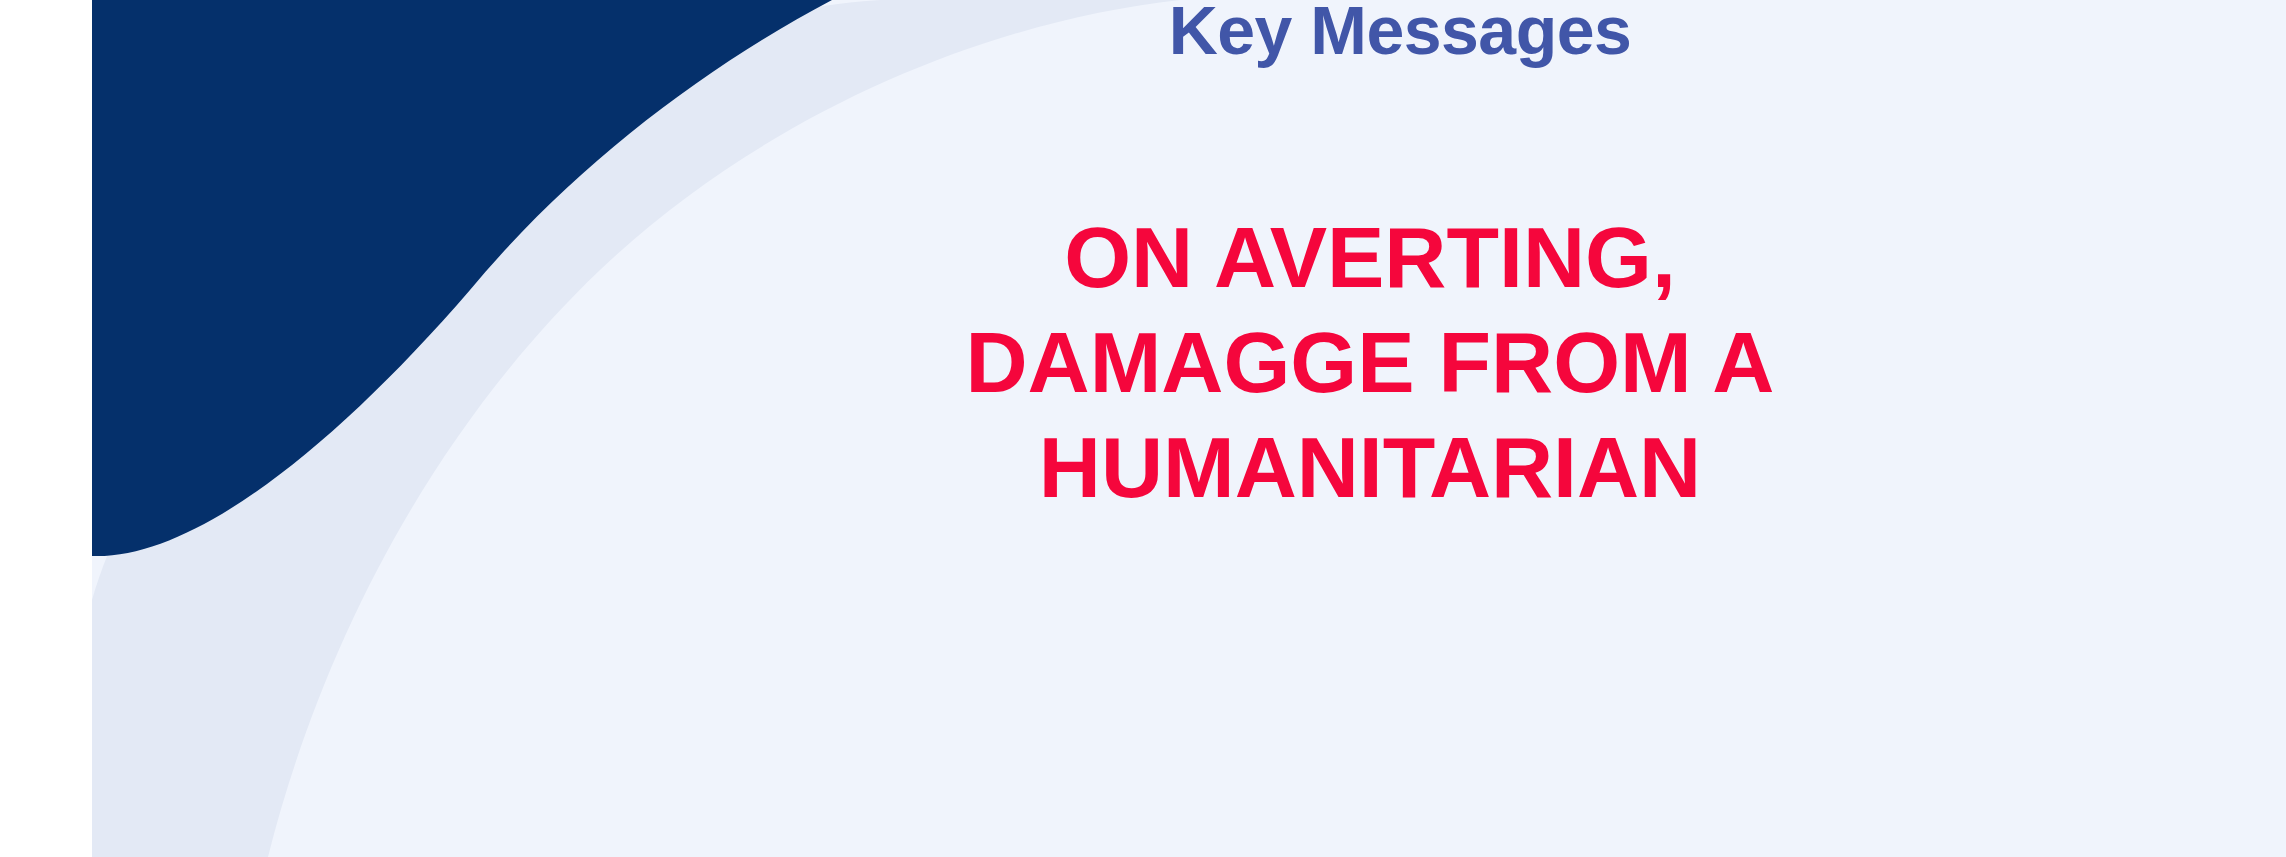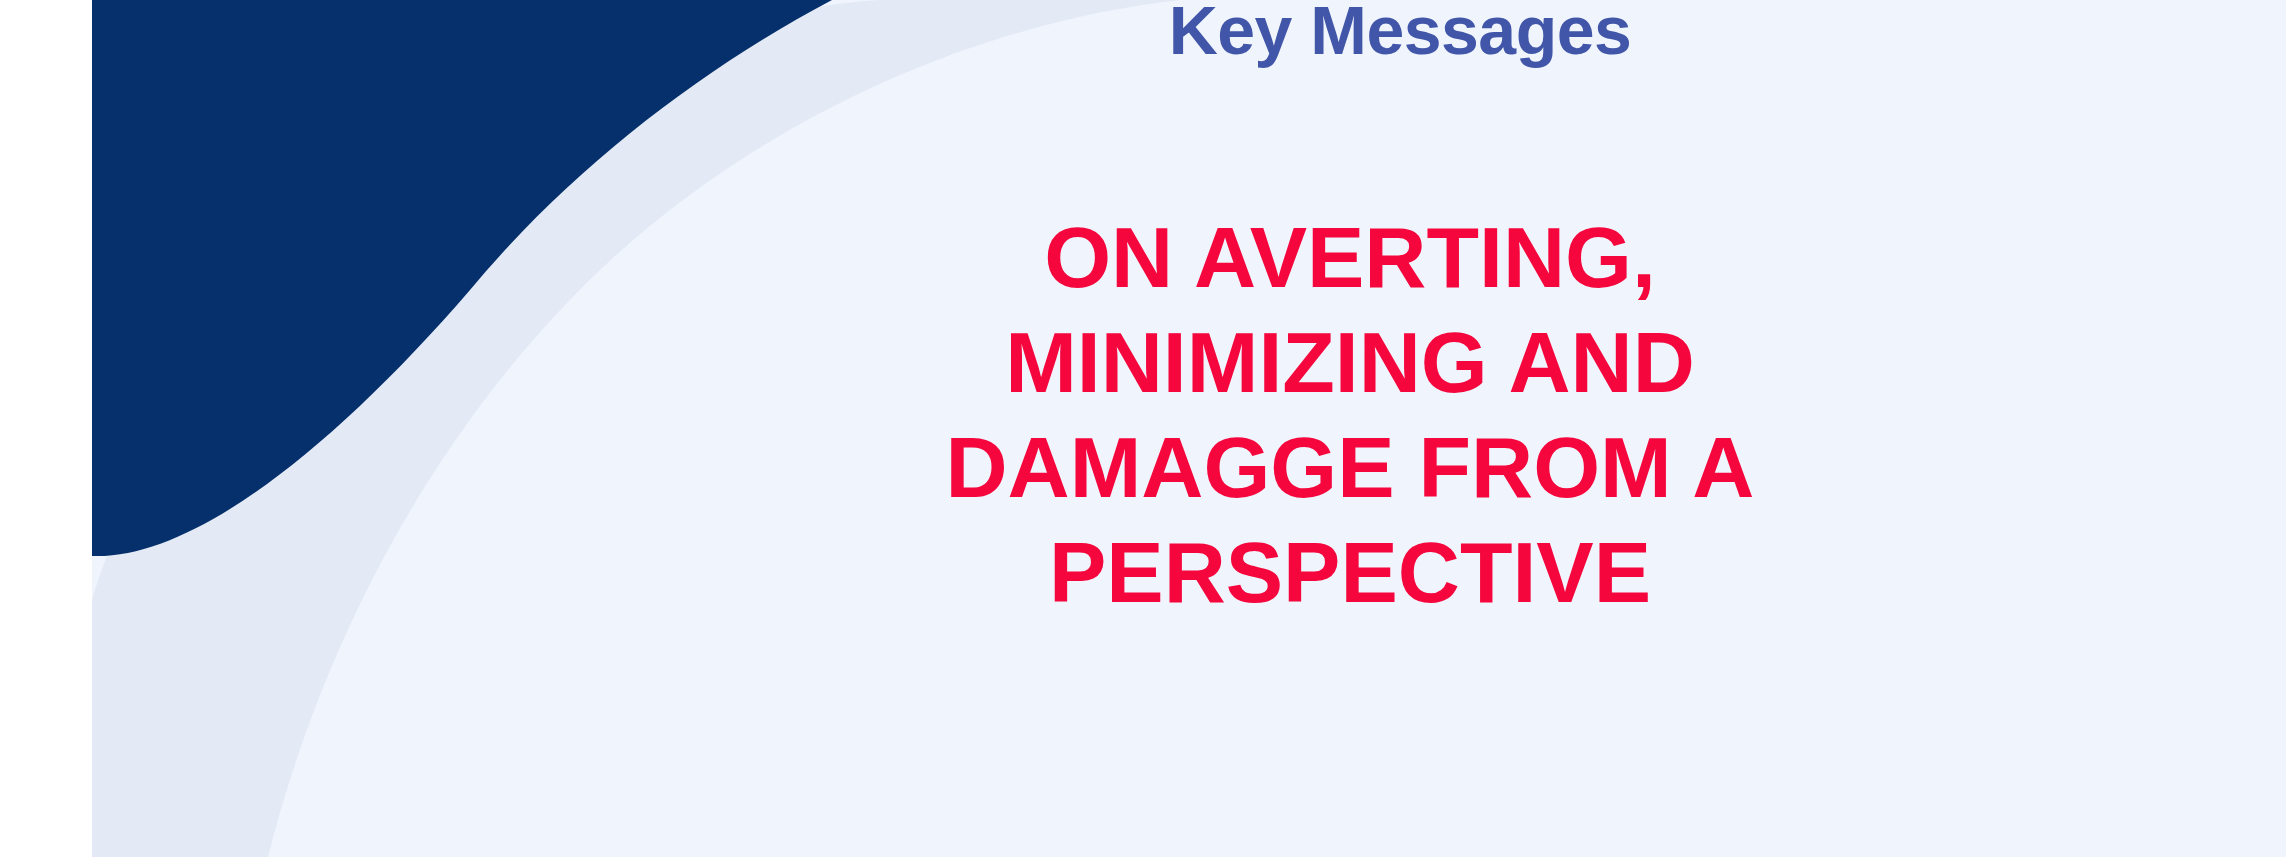--- a/index.html
+++ b/index.html
@@ -54,21 +54,21 @@
     font-size: 68px;
     font-weight: bold;
     letter-spacing: -0.5px;
     color: #4156a8;
     line-height: 1.12;
     white-space: nowrap;
   }
 
   #headline-block {
     position: absolute;
-    left: 480px;
+    left: 500px;
     top: 205px;
     width: 1740px;
     text-align: center;
   }
 
   .headline-line {
     display: block;
     font-size: 86px;
     font-weight: bold;
     color: #f5063c;
@@ -105,20 +105,19 @@
                Z" fill="#05306b"></path>
     </svg>
   </div>
 
   <div id="content">
 
     <div id="slide-title">Key Messages</div>
 
     <div id="headline-block">
       <span class="headline-line">ON AVERTING,</span>
-      <span class="headline-line">MINIMIZING AND</span>
       <span class="headline-line">DAMAGGE FROM A</span>
-      <span class="headline-line">PERSPECTIVE</span>
+      <span class="headline-line">HUMANITARIAN</span>
     </div>
 
   </div>
 
 </div>
 
 </body></html>

